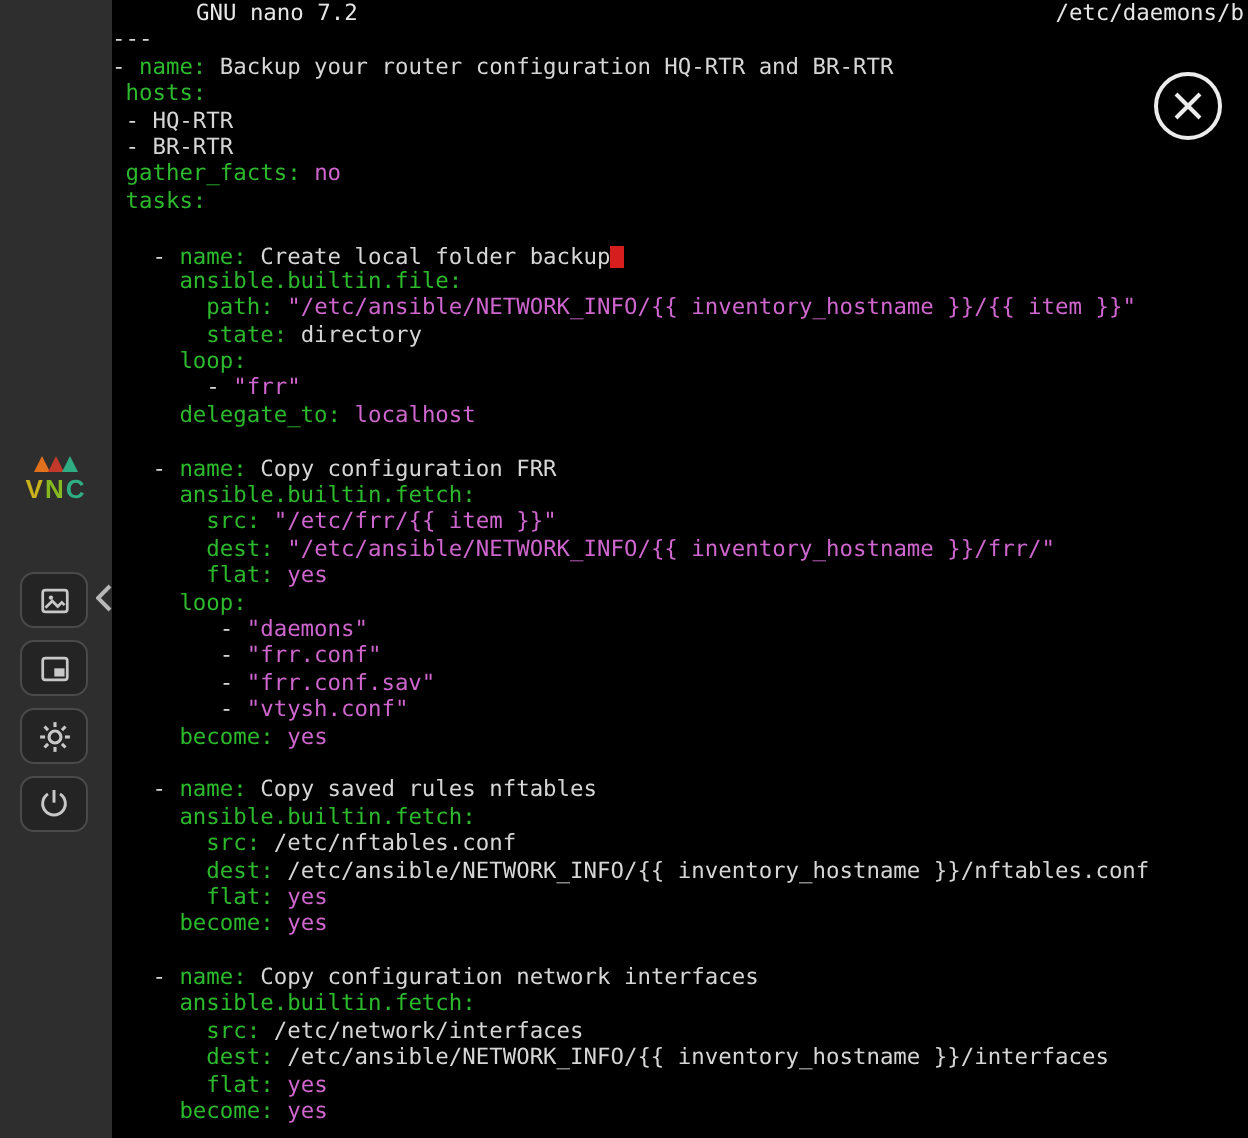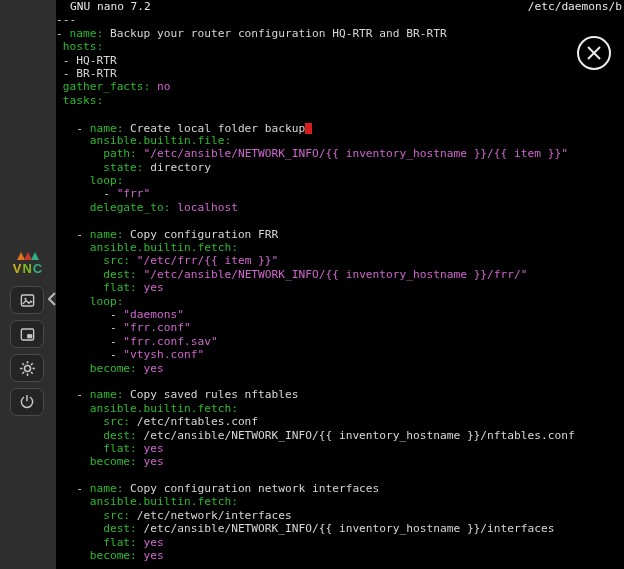--- a/index.html
+++ b/index.html
@@ -3,32 +3,32 @@
 <meta charset="utf-8">
 <style>
   html,body{margin:0;padding:0;background:#202020;}
   .screen{position:relative;width:624px;height:569px;overflow:hidden;
           background:var(--sidebar-bg,#2e2e2e);font-family:"DejaVu Sans Mono",monospace;}
 
   
   .terminal{position:absolute;left:56px;top:0;right:0;bottom:0;background:var(--terminal-bg,#000);
             color:var(--fg,#d6d6d6);font-size:11.2px;line-height:13.4px;}
   .titlebar{height:13.4px;display:flex;justify-content:space-between;
-            padding:0 2px 0 14px;color:#e6e6e6;overflow:hidden;white-space:pre;}
+            padding:0 2px 0 14px;color:#e6e6e6;overflow:hidden;white-space:pre;margin-left:28px;}
   .lines{white-space:pre;}
   .line{height:13.4px;white-space:pre;}
   .tok-t{color:var(--fg,#d6d6d6);}
   .tok-k{color:var(--key-green,#2db92d);}
   .tok-s{color:var(--value-magenta,#ce66ce);}
   .cursor{display:inline-block;width:6.7px;height:11px;background:var(--cursor-red,#d61e1e);
           transform:translateY(2px);}
 
   
   .sidebar{position:absolute;left:0;top:0;width:56px;height:100%;background:var(--sidebar-bg,#2e2e2e);}
-  .logo{position:absolute;left:0;top:252px;width:56px;text-align:center;}
+  .logo{position:absolute;left:0;top:228px;width:56px;text-align:center;}
   .logo-flag{display:block;margin:0 auto 1px auto;}
   .logo-text{font-family:"Liberation Sans",sans-serif;font-weight:bold;font-size:13px;letter-spacing:1px;}
   .l-v{color:#c9b21b;} .l-n{color:#86b820;} .l-c{color:#2fae84;}
   .side-btn{position:absolute;left:10px;width:34px;height:28px;border-radius:7px;
             background:#242424;border:1px solid #4a4a4a;display:flex;align-items:center;
             justify-content:center;padding:0;cursor:pointer;}
   .b1{top:286px;} .b2{top:320px;} .b3{top:354px;} .b4{top:388px;}
   .chevron{position:absolute;left:48px;top:291px;width:8px;height:16px;display:flex;
            align-items:center;justify-content:center;cursor:pointer;}
 

